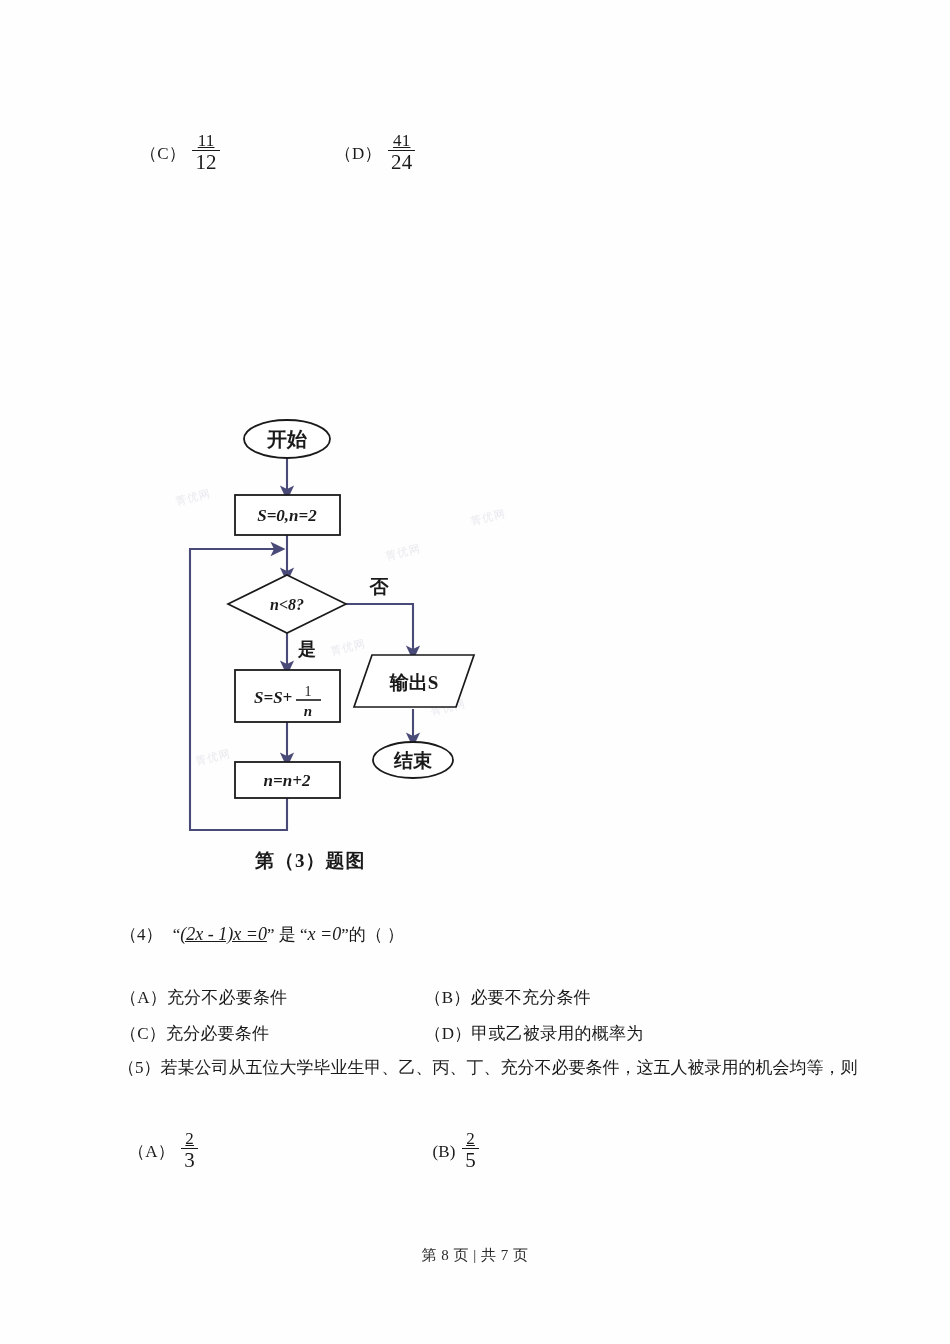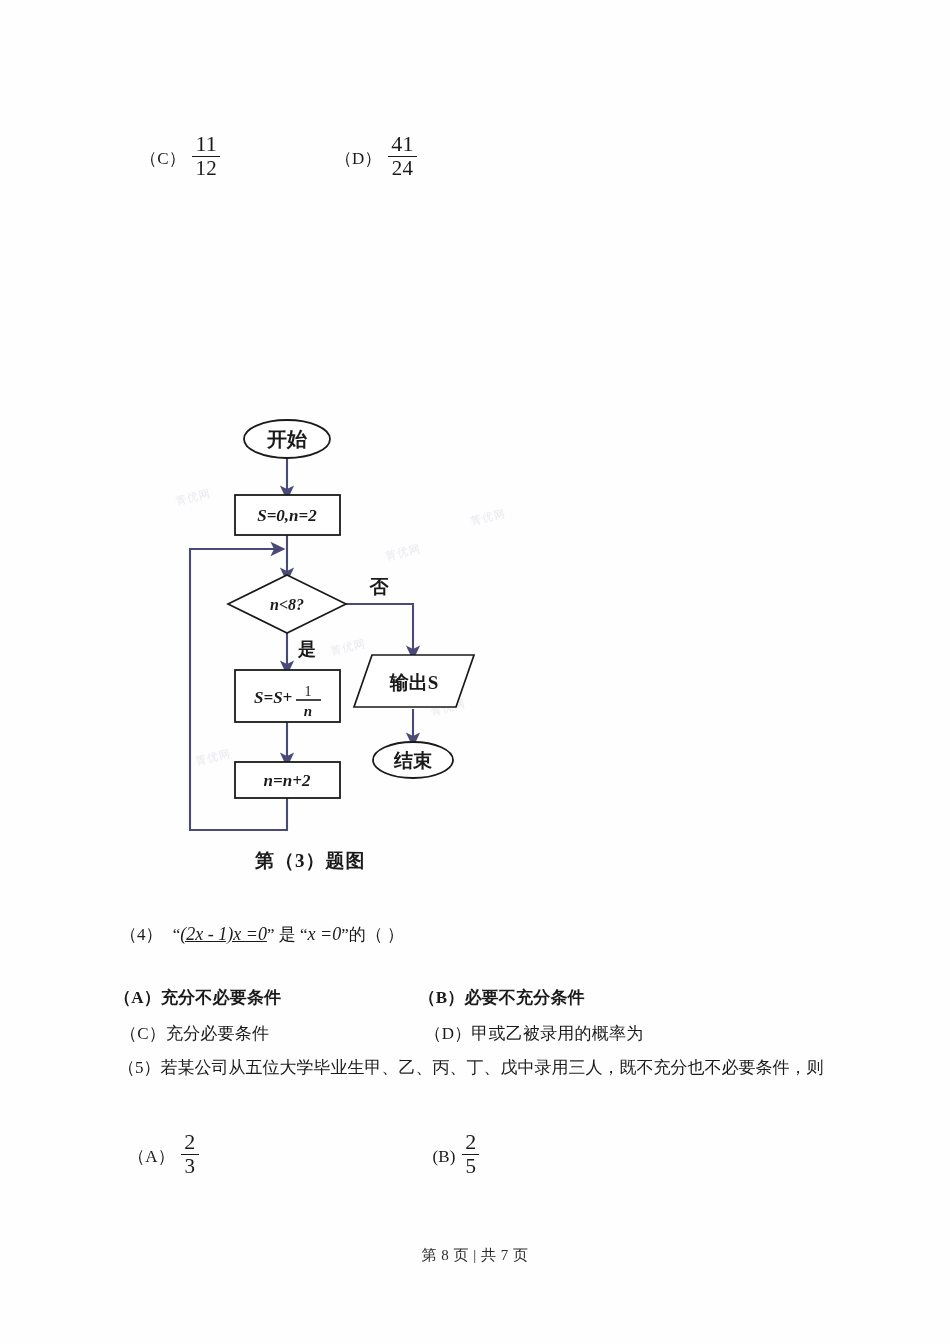--- a/index.html
+++ b/index.html
@@ -29,21 +29,21 @@
   .math-i { font-style: italic; font-family: "Liberation Serif", serif; }
 
   
   .frac {
     display: inline-block;
     vertical-align: -0.62em;
     text-align: center;
     line-height: 1.08;
     margin: 0 2px;
   }
-  .frac .num { display: block; padding: 0 3px; font-size: 22px; }
+  .frac .num { display: block; padding: 0 3px; font-size: 17px; text-decoration: underline; }
   .frac .den {
     display: block;
     padding: 0 3px;
     font-size: 21px;
     border-top: 1.3px solid #1a1a1a;
   }
 
   
   #top-choices { top: 132px; left: 140px; width: 700px; }
   #top-choices .choice { display: inline-block; }
@@ -62,21 +62,21 @@
     top: 848px;
     left: 255px;
     font-size: 19px;
     font-weight: bold;
     font-family: "Liberation Serif", "DejaVu Serif", serif;
     letter-spacing: 1px;
   }
 
   
   #q4 { top: 921px; left: 120px; width: 780px; }
-  #q4-row1 { top: 986px; left: 114px; width: 780px; font-weight: bold; }
+  #q4-row1 { top: 986px; left: 120px; width: 780px; }
   #q4-row2 { top: 1022px; left: 120px; width: 780px; }
   #q5 { top: 1055px; left: 118px; width: 790px; }
   #q5-line2 { top: 1088px; left: 118px; width: 790px; }
   #q5-choices { top: 1130px; left: 128px; width: 700px; }
 
   .opt-col-a { display: inline-block; width: 300px; }
   .opt-col-b { display: inline-block; }
 
   
   #footer {
@@ -205,21 +205,21 @@
   <div class="abs opt-label" id="q4-row2">
     <span class="opt-col-a">
       <span>（C）</span><span>充分必要条件</span>
     </span>
     <span class="opt-col-b">
       <span>（D）</span><span>甲或乙被录用的概率为</span>
     </span>
   </div>
 
   <div class="abs qtext" id="q5">
-    <span>（5）</span><span>若某公司从五位大学毕业生甲、乙、丙、丁、戊中录用三人，既不充分也不必要条件，则</span>
+    <span>（5）</span><span>若某公司从五位大学毕业生甲、乙、丙、丁、充分不必要条件，这五人被录用的机会均等，则</span>
   </div>
 
   <div class="abs opt-label" id="q5-choices">
     <span class="opt-col-a">
       <span>（A）</span>
       <span class="frac">
         <span class="num">2</span>
         <span class="den">3</span>
       </span>
     </span>

